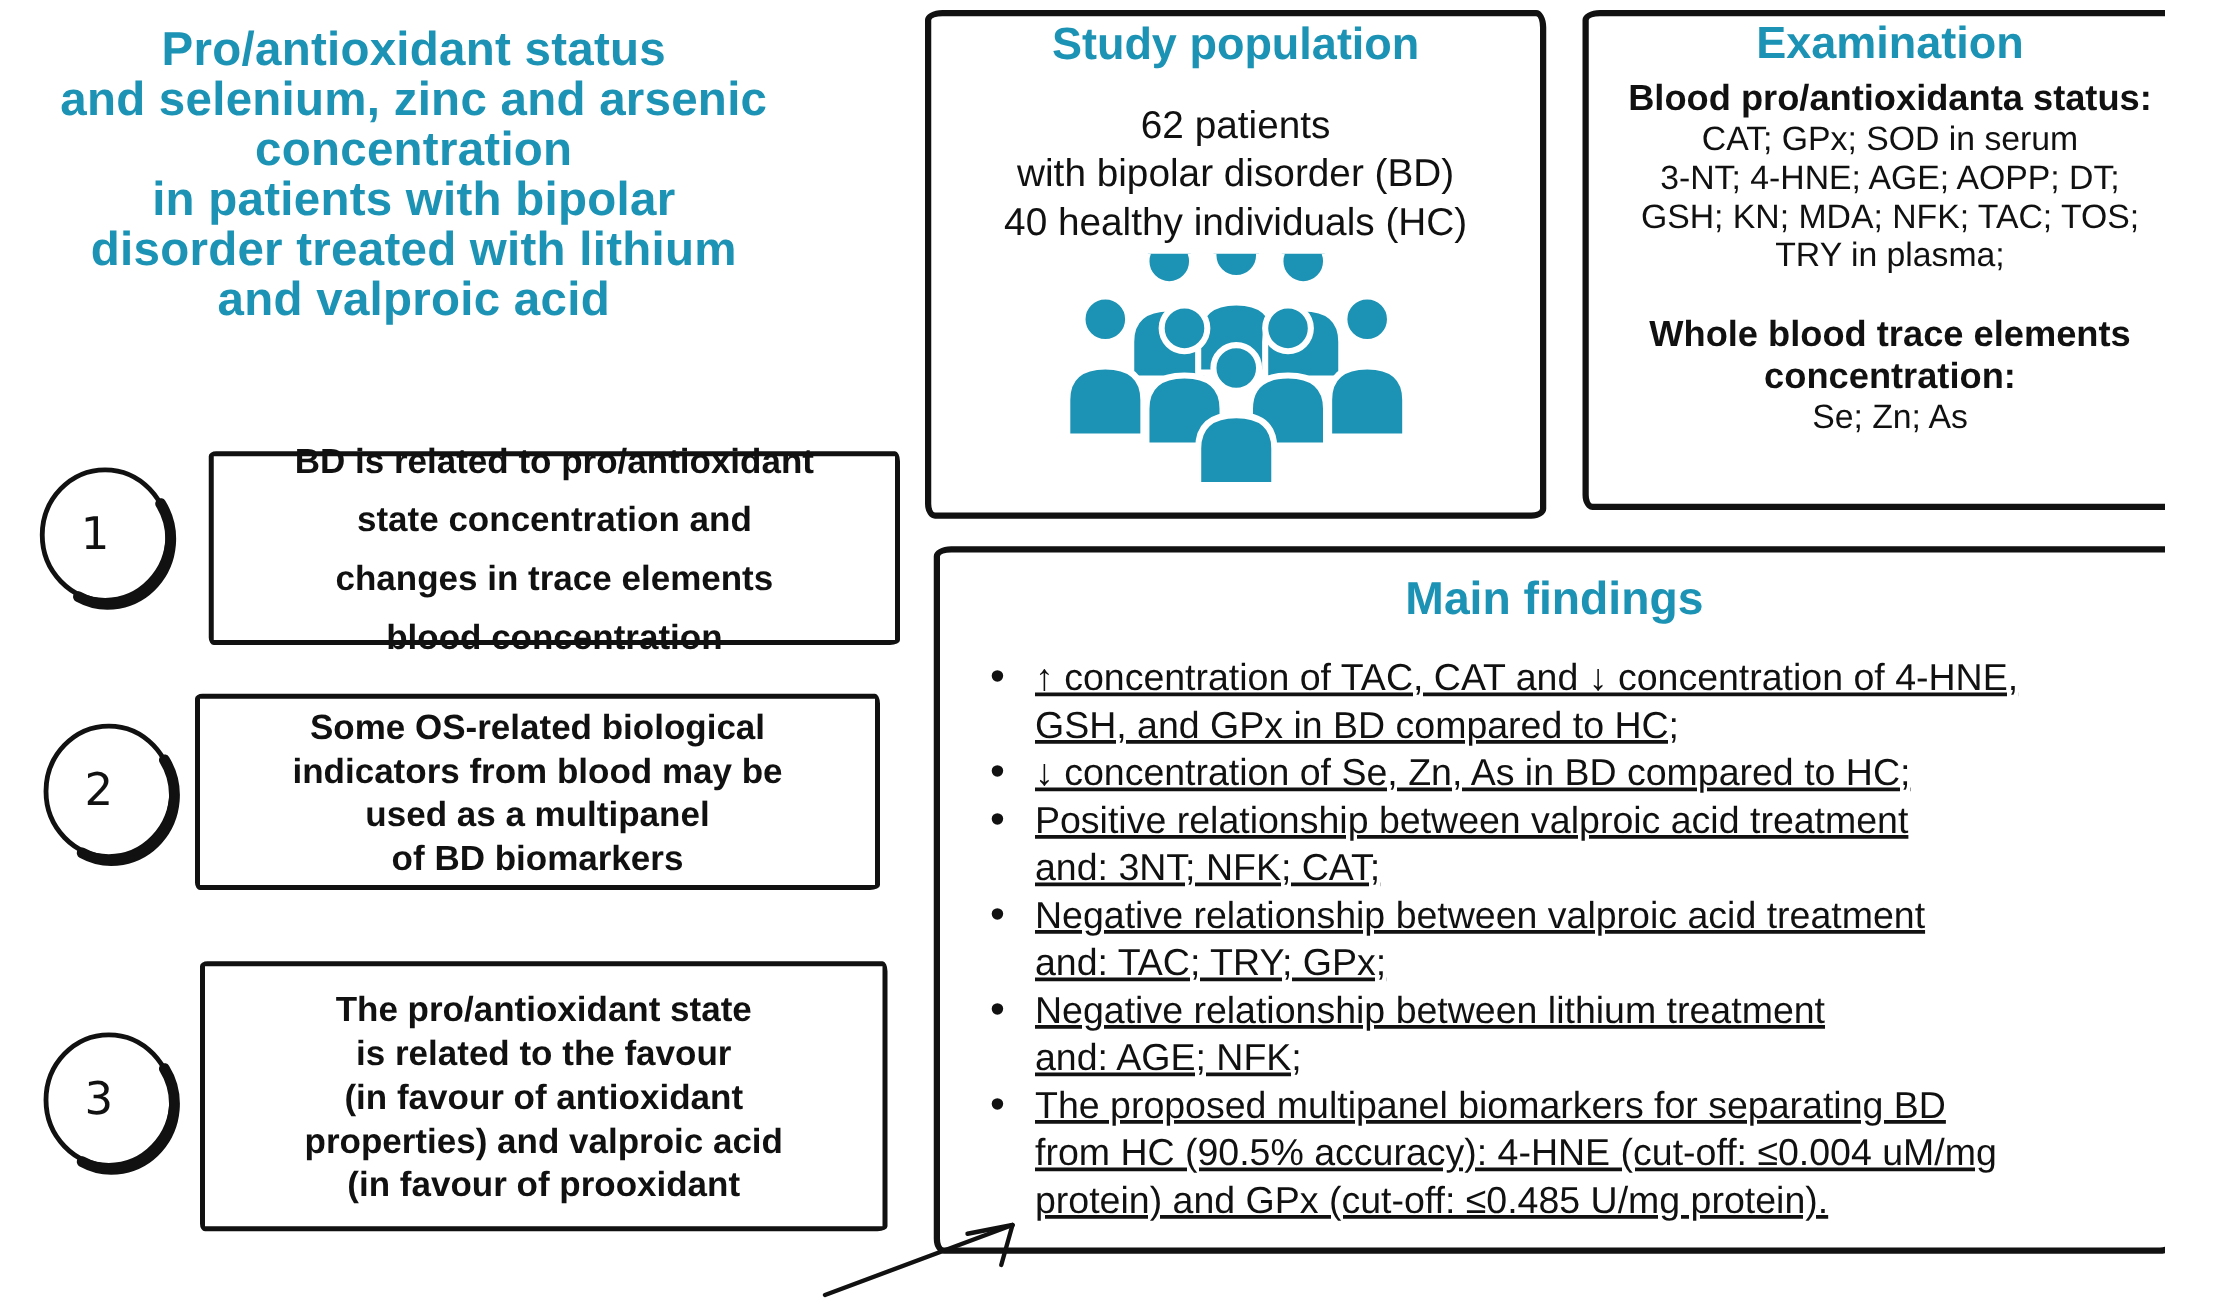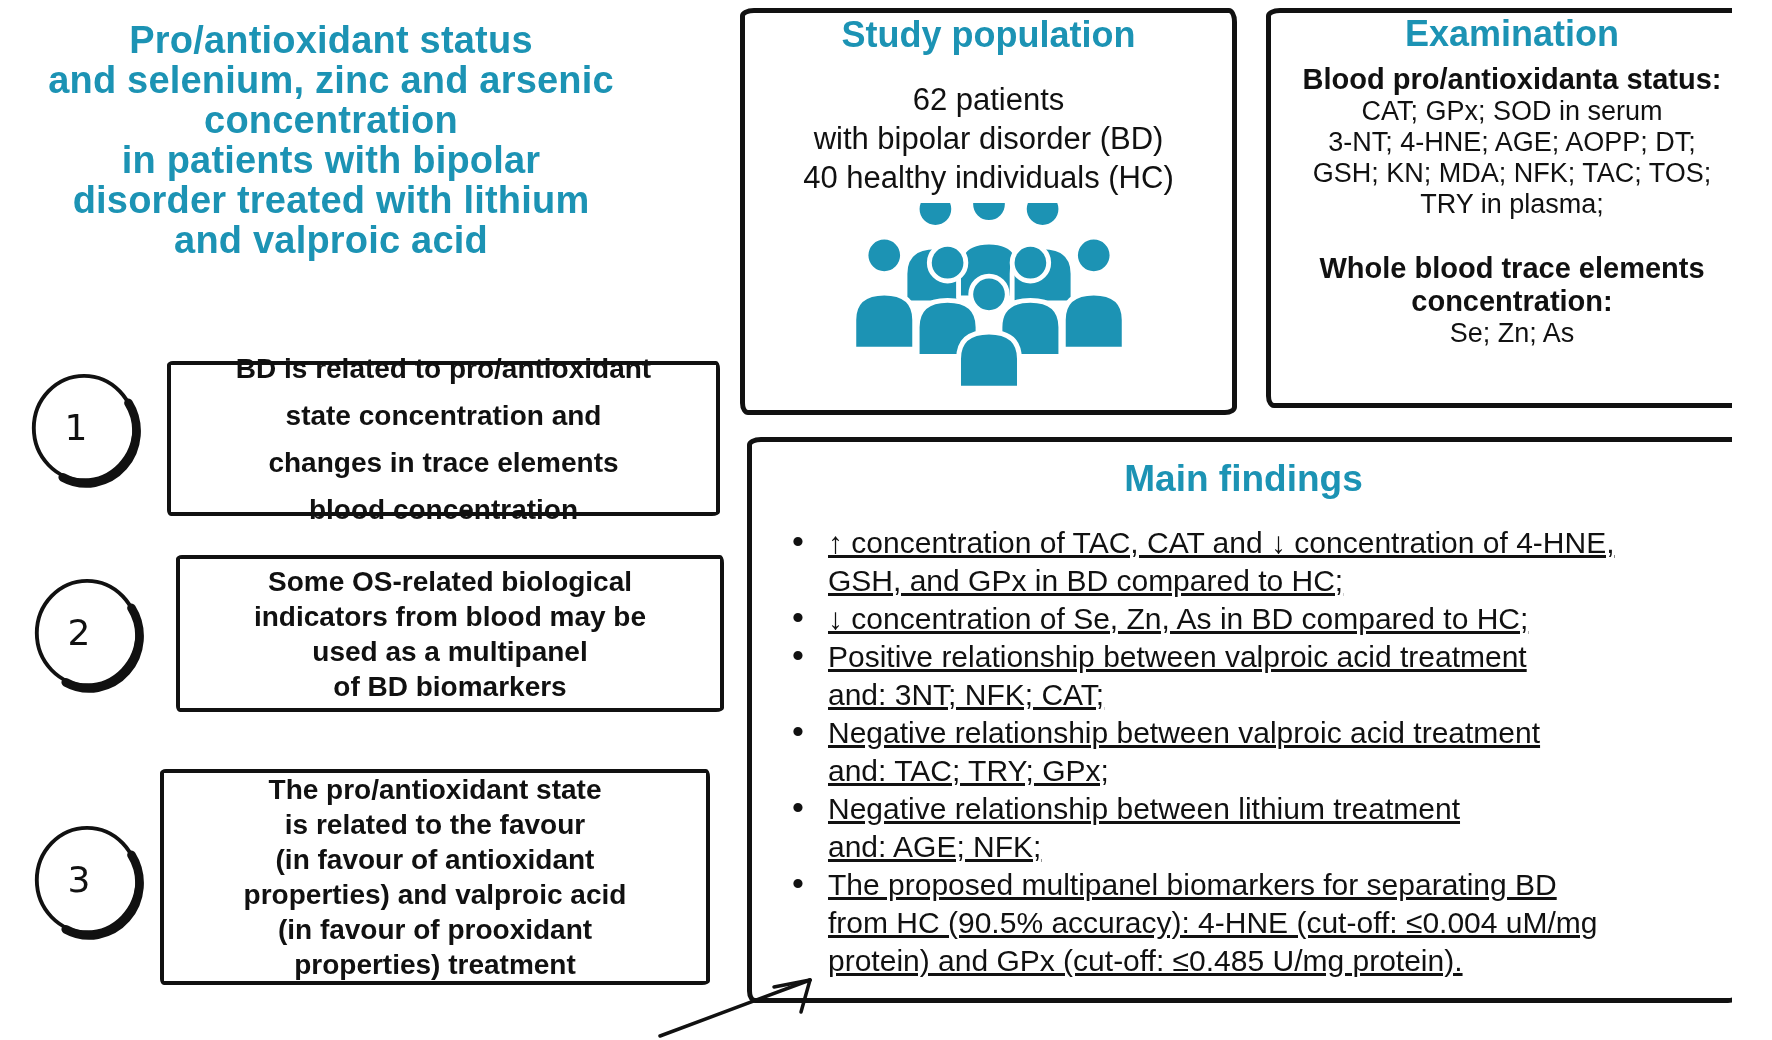--- a/index.html
+++ b/index.html
@@ -97,34 +97,33 @@
     <div class="num">3</div>
   </div>
 
   <div class="pbox" style="left:167px; top:361px; width:553px; height:155px;gap:12px;">
     <span>BD is related to pro/antioxidant</span>
     <span>state concentration and</span>
     <span>changes in trace elements</span>
     <span>blood concentration</span>
   </div>
 
-  <div class="pbox" style="left:176px; top:555px; width:548px; height:157px;">
+  <div class="pbox" style="left:156px; top:555px; width:548px; height:157px;">
     <span>Some OS-related biological</span>
     <span>indicators from blood may be</span>
     <span>used as a multipanel</span>
     <span>of BD biomarkers</span>
   </div>
 
   <div class="pbox" style="left:160px; top:769px; width:550px; height:216px;">
     <span>The pro/antioxidant state</span>
     <span>is related to the favour</span>
     <span>(in favour of antioxidant</span>
     <span>properties) and valproic acid</span>
     <span>(in favour of prooxidant</span>
-    <span>properties) treatment</span>
   </div>
 
   <div class="sbox study-box">
     <div class="box-title">Study population</div>
     <div class="body">
       <div>62 patients</div>
       <div>with bipolar disorder (BD)</div>
       <div>40 healthy individuals (HC)</div>
     </div>
     <div class="people-wrap">

